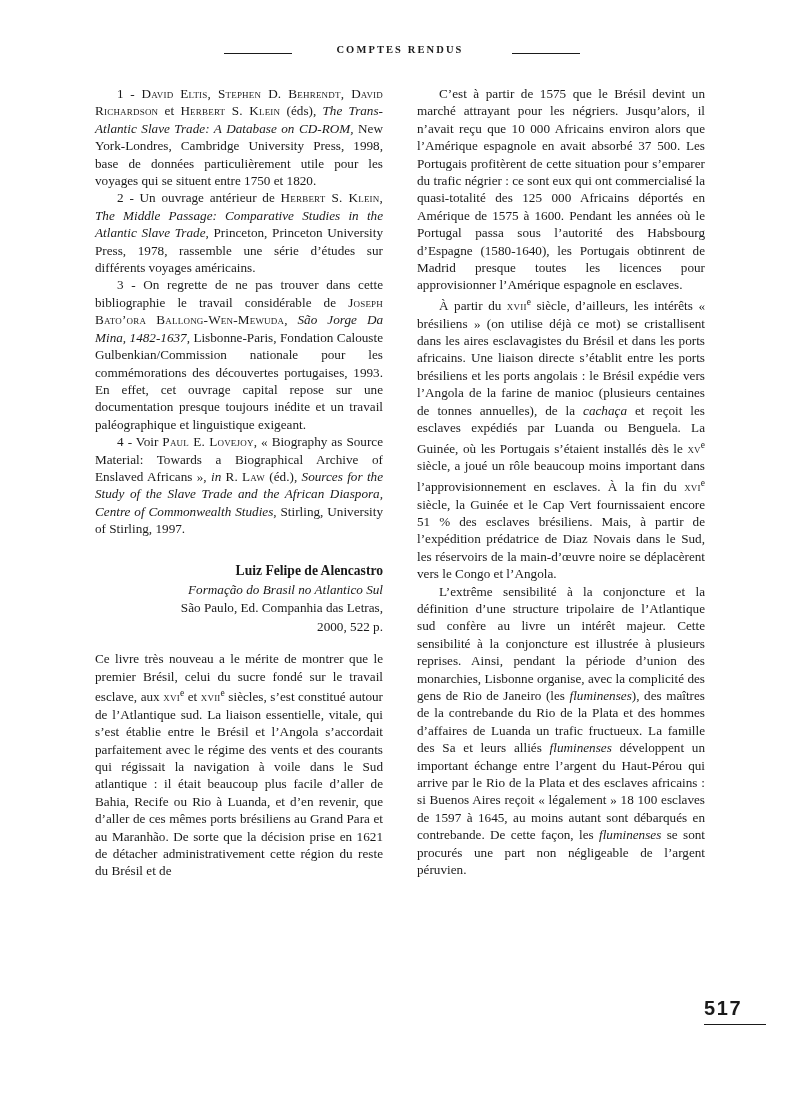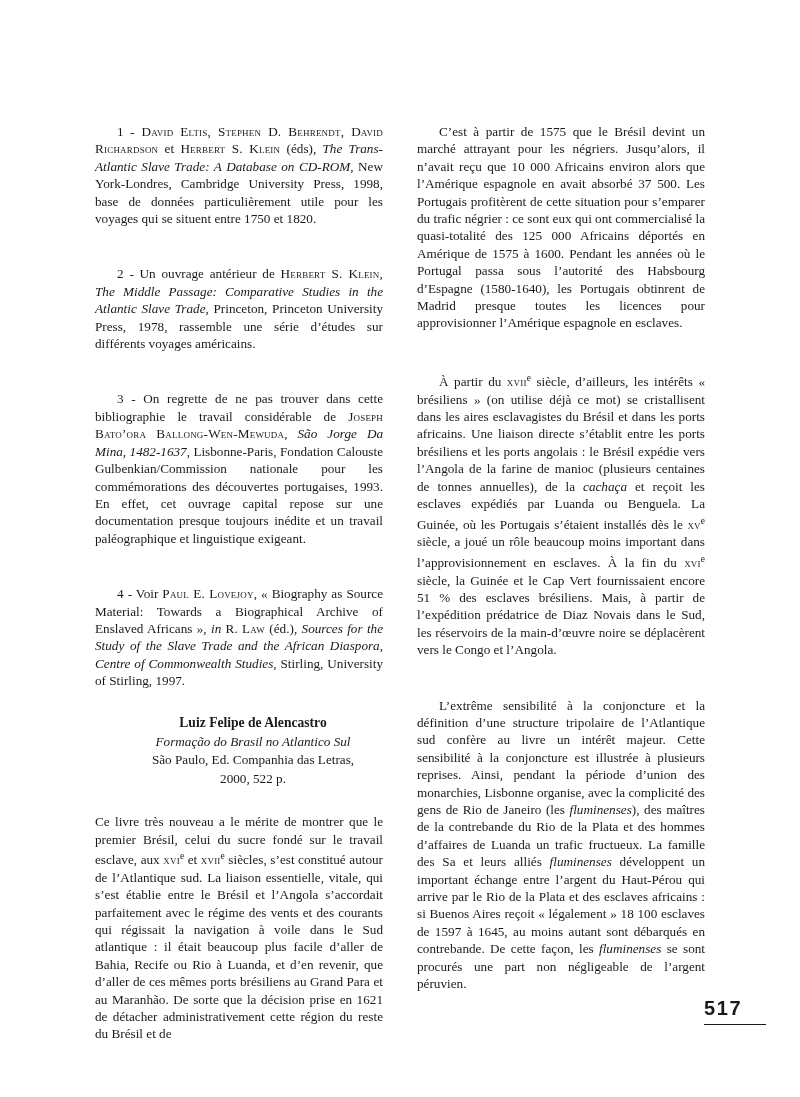--- a/index.html
+++ b/index.html
@@ -58,34 +58,34 @@
     text-align: justify;
     text-justify: inter-word;
     hyphens: manual;
   }
   .col.left  { left: 95px; }
   .col.right { left: 417px; }
 
   p {
     margin: 0;
   }
-  p.ind { text-indent: 22px; margin-top: 38px; }
+  p.ind { text-indent: 22px; }
 
   .sc {
     font-variant: small-caps;
     letter-spacing: 0.2px;
   }
   .it { font-style: italic; }
 
   
   .bookblock {
     margin-top: 24px;
-    margin-bottom: 25px;
+    margin-bottom: 14px;
     padding-left: 28px;
-    text-align: center;
+    text-align: right;
     line-height: 18.4px;
   }
   .bookblock .author {
     font-weight: bold;
     font-size: 13.6px;
     margin-bottom: 1px;
   }
   .bookblock .line { font-size: 13.2px; }
   .bookblock .line.it { font-style: italic; }
 
@@ -108,20 +108,25 @@
     height: 1.4px;
     background: #1a1a1a;
     width: 62px;
   }
 </style>
 </head>
 <body>
 
 <div class="page">
 
+  <div class="running-head">
+    <div class="rule left"></div>
+    <div class="title">COMPTES RENDUS</div>
+    <div class="rule right"></div>
+  </div>
 
   <div class="col left">
     <div id="notes-host">
         <p class="ind"><span>1 - </span><span class="sc">David Eltis, Stephen D. Behrendt, David Richardson</span><span> et </span><span class="sc">Herbert S. Klein</span><span> (éds), </span><span class="it">The Trans-Atlantic Slave Trade: A Database on CD-ROM,</span><span> New York-Londres, Cambridge University Press, 1998, base de données particulièrement utile pour les voyages qui se situent entre 1750 et 1820.</span></p>
         <p class="ind"><span>2 - Un ouvrage antérieur de </span><span class="sc">Herbert S. Klein,</span><span> </span><span class="it">The Middle Passage: Comparative Studies in the Atlantic Slave Trade</span><span>, Princeton, Princeton University Press, 1978, rassemble une série d’études sur différents voyages américains.</span></p>
         <p class="ind"><span>3 - On regrette de ne pas trouver dans cette bibliographie le travail considérable de </span><span class="sc">Joseph Bato’ora Ballong-Wen-Mewuda</span><span>, </span><span class="it">São Jorge Da Mina, 1482-1637</span><span>, Lisbonne-Paris, Fondation Calouste Gulbenkian/Commission nationale pour les commémorations des découvertes portugaises, 1993. En effet, cet ouvrage capital repose sur une documentation presque toujours inédite et un travail paléographique et linguistique exigeant.</span></p>
         <p class="ind"><span>4 - Voir </span><span class="sc">Paul E. Lovejoy</span><span>, « Biography as Source Material: Towards a Biographical Archive of Enslaved Africans », </span><span class="it">in</span><span> R. </span><span class="sc">Law</span><span> (éd.), </span><span class="it">Sources for the Study of the Slave Trade and the African Diaspora, Centre of Commonwealth Studies</span><span>, Stirling, University of Stirling, 1997.</span></p>
       </div>
 
     <div class="bookblock">

